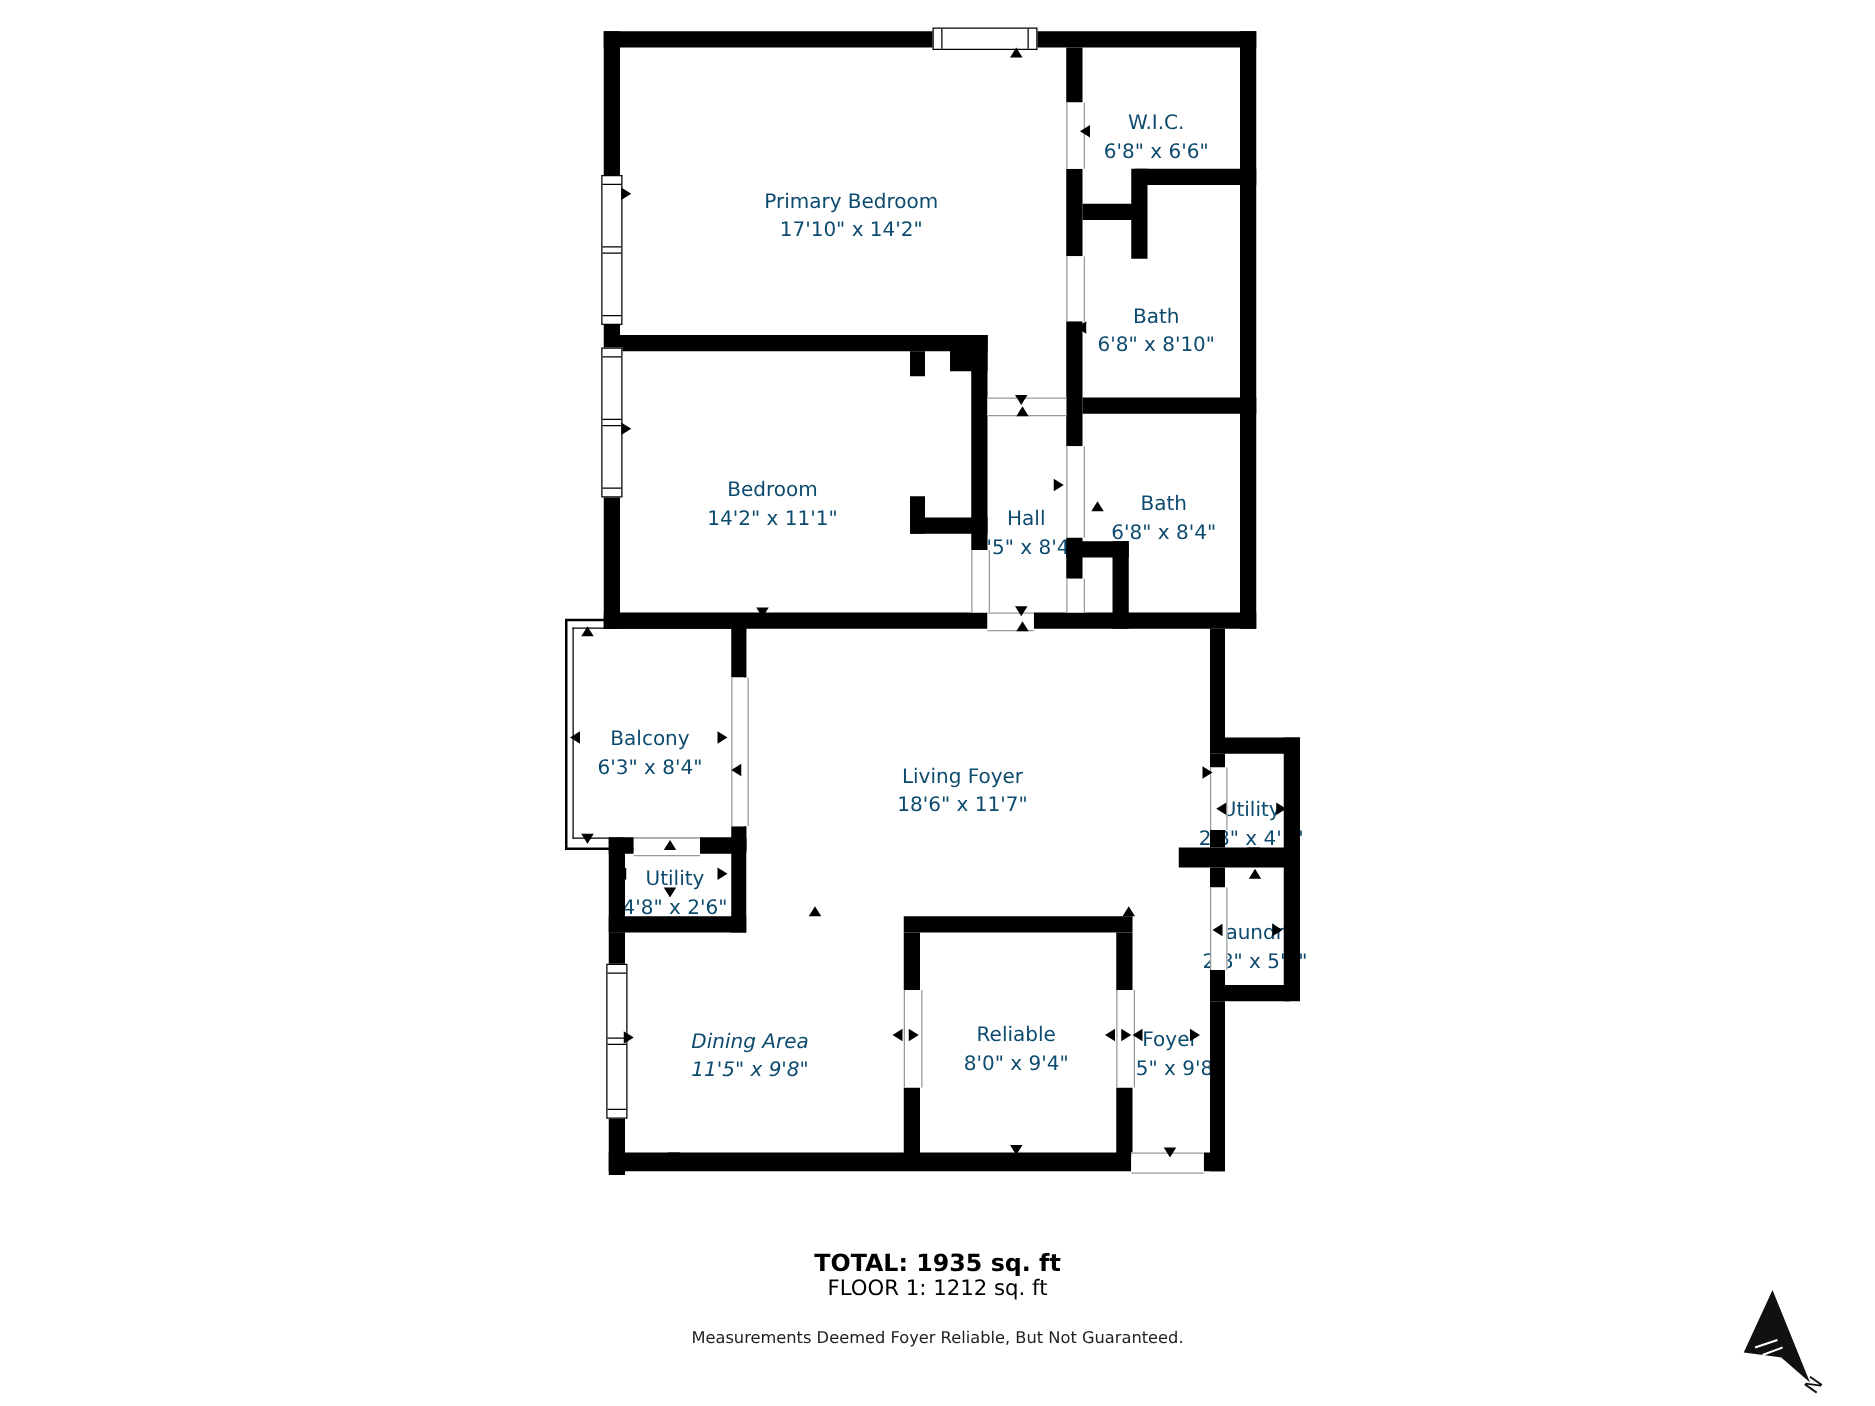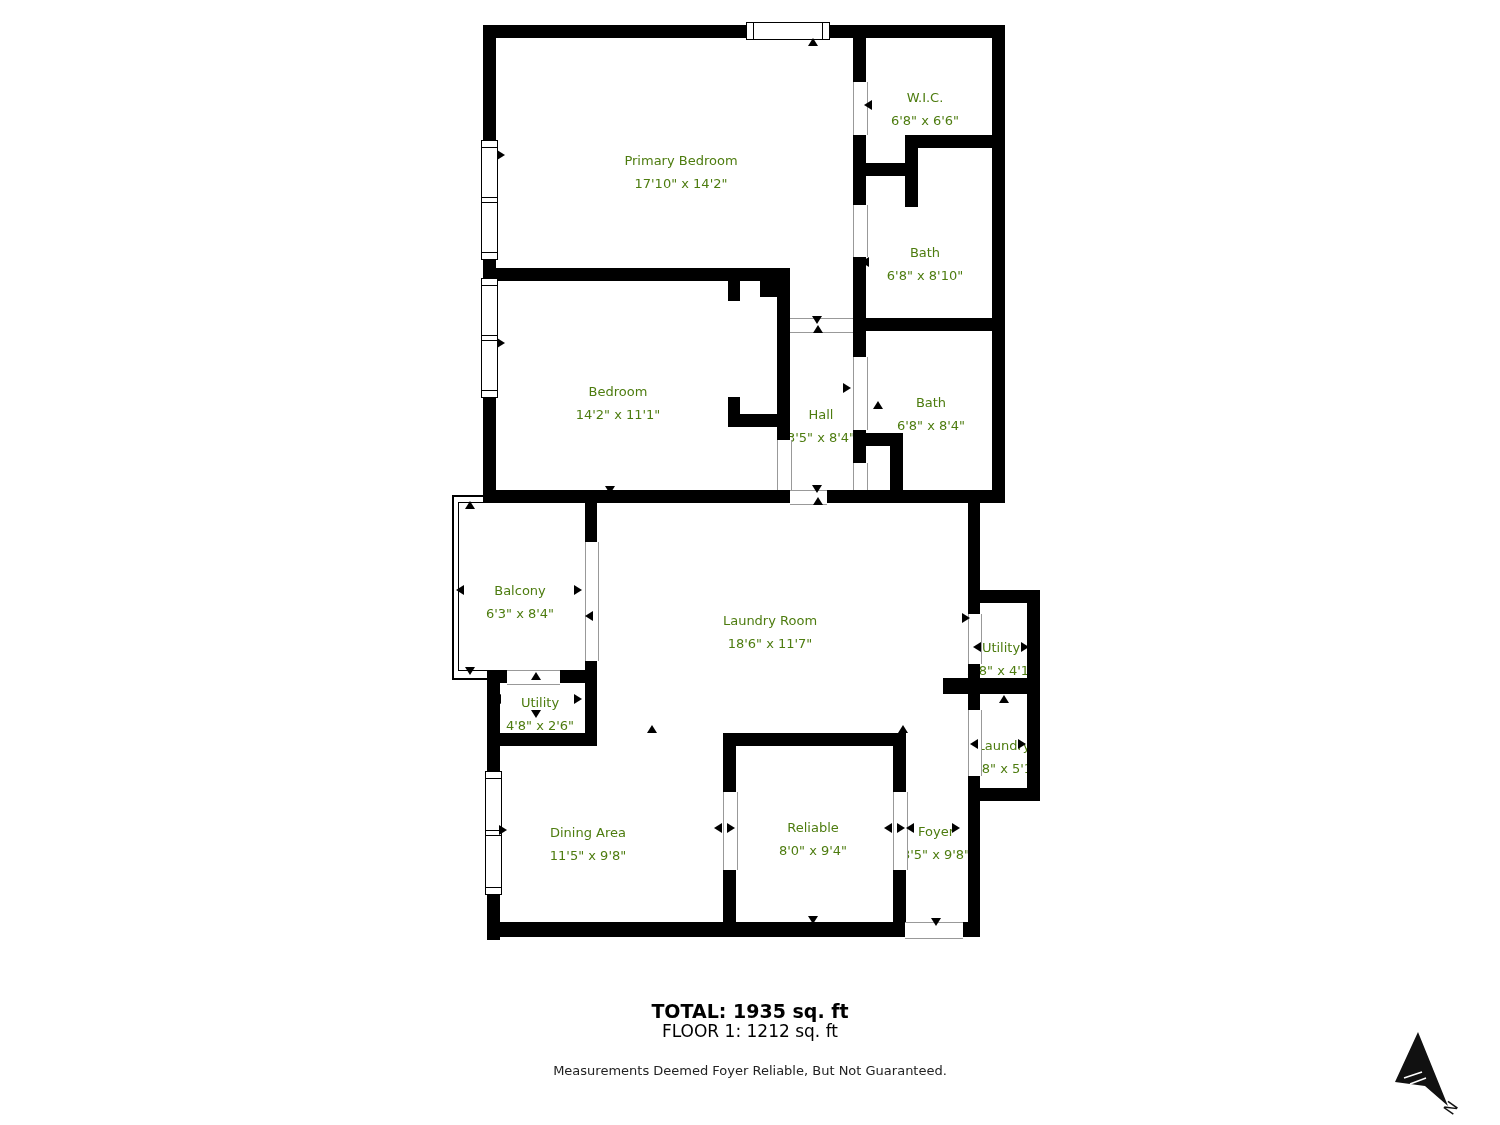--- a/index.html
+++ b/index.html
@@ -13,21 +13,21 @@
   .opening.v{border-left:1px solid #999;border-right:1px solid #999;}
   .window{position:absolute;background:#fff;border:1px solid #000;z-index:3;}
   .mull{position:absolute;background:#000;}
   .arrow{position:absolute;width:0;height:0;z-index:4;}
   .arrow.up{border-left:5px solid transparent;border-right:5px solid transparent;border-bottom:8px solid #000;}
   .arrow.down{border-left:5px solid transparent;border-right:5px solid transparent;border-top:8px solid #000;}
   .arrow.left{border-top:5px solid transparent;border-bottom:5px solid transparent;border-right:8px solid #000;}
   .arrow.right{border-top:5px solid transparent;border-bottom:5px solid transparent;border-left:8px solid #000;}
   .room-label{
     position:absolute;transform:translate(-50%,-50%);text-align:center;
-    font-size:13px;line-height:23px;white-space:nowrap;z-index:1;color:#4d7c0f;
+    font-size:16px;line-height:23px;white-space:nowrap;z-index:1;color:#0c4a6e;
   }
   .balc{position:absolute;background:#fff;z-index:0;}
   #balcony-outer{border:2px solid #000;}
   #balcony-inner{border:1px solid #000;border-right:none;}
   #footer{
     position:absolute;left:0;top:1003px;width:100%;text-align:center;z-index:1;
     font-size:17px;line-height:17.5px;color:#000;
   }
   #footer .total{font-weight:bold;font-size:19px;margin-bottom:2px;}
   #footer .disclaimer{font-size:13px;margin-top:22px;color:#222;}
@@ -63,36 +63,36 @@
   </div>
   <div class="room-label" style="left:931px;top:414px;">
     <div>Bath</div>
     <div>6'8" x 8'4"</div>
   </div>
   <div class="room-label" style="left:520px;top:602px;">
     <div>Balcony</div>
     <div>6'3" x 8'4"</div>
   </div>
   <div class="room-label" style="left:770px;top:632px;">
-    <div>Laundry Room</div>
+    <div>Living Foyer</div>
     <div>18'6" x 11'7"</div>
   </div>
   <div class="room-label" style="left:1001px;top:659px;">
     <div>Utility</div>
     <div>2'8" x 4'1"</div>
   </div>
   <div class="room-label" style="left:540px;top:714px;">
     <div>Utility</div>
     <div>4'8" x 2'6"</div>
   </div>
   <div class="room-label" style="left:1004px;top:757px;">
     <div>Laundry</div>
     <div>2'8" x 5'1"</div>
   </div>
-  <div class="room-label" style="left:588px;top:844px;">
+  <div class="room-label" style="left:600px;top:844px;font-style:italic;">
     <div>Dining Area</div>
     <div>11'5" x 9'8"</div>
   </div>
   <div class="room-label" style="left:813px;top:839px;">
     <div>Reliable</div>
     <div>8'0" x 9'4"</div>
   </div>
   <div class="room-label" style="left:936px;top:843px;">
     <div>Foyer</div>
     <div>3'5" x 9'8"</div>

